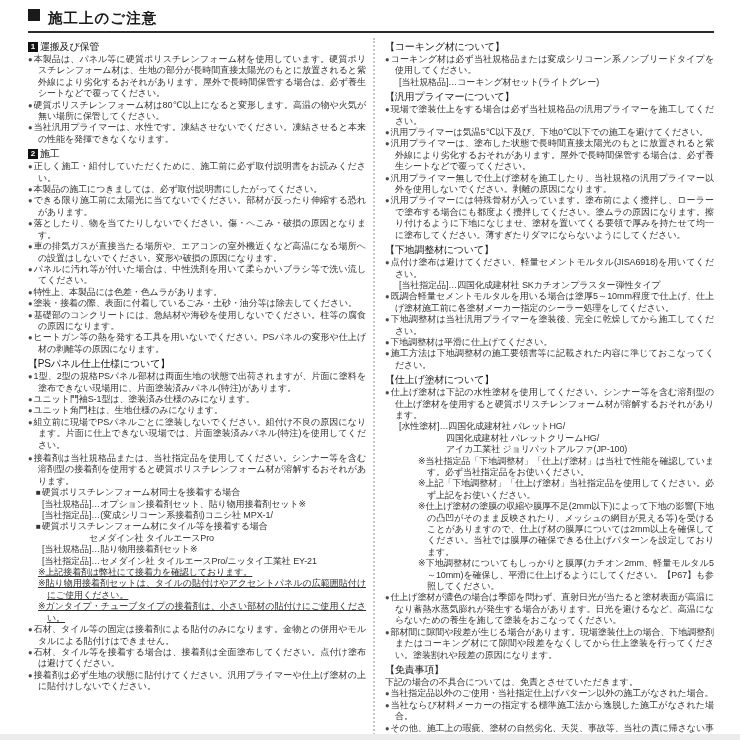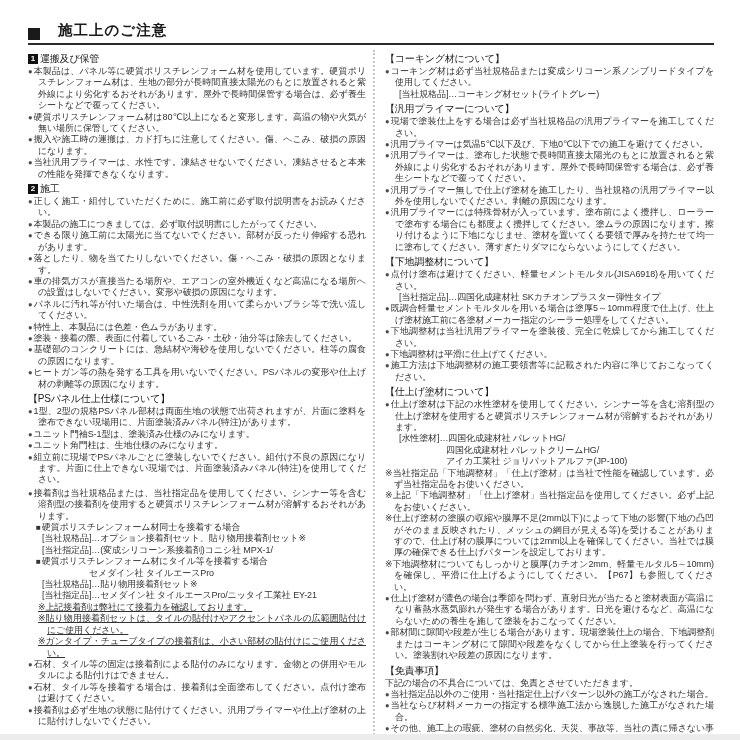--- a/index.html
+++ b/index.html
@@ -3,42 +3,42 @@
 <meta charset="utf-8">
 <style>
   html,body{margin:0;padding:0;}
   body{
     width:740px;height:740px;overflow:hidden;background:#ffffff;
     font-family:"Liberation Sans","DejaVu Sans",sans-serif;
     color:#333333;
     -webkit-font-smoothing:antialiased;
   }
   .page{padding:9px 26px 0 28px;}
-  .title-row{display:flex;align-items:flex-end;gap:18px;margin-top:12px;}
+  .title-row{display:flex;align-items:flex-start;gap:8px;}
   .title-square{width:12px;height:12px;background:#1a1a1a;flex:none;}
   .title-text{font-size:14.5px;font-weight:bold;color:#1a1a1a;letter-spacing:1px;}
   .title-rule{border:none;border-top:2px solid #2b2b2b;margin:3px 0 5px 0;}
   .cols{display:flex;align-items:flex-start;}
   .col-left{width:338px;flex:none;padding-right:7px;}
   .col-right{flex:1;border-left:2px dotted #c6c6c6;padding-left:10px;min-height:690px;}
   .section{margin-bottom:2px;}
   .section-heading{display:flex;align-items:center;gap:2px;margin:3px 0 1px 0;line-height:12px;}
   .h-text{font-size:10px;font-weight:normal;color:#1a1a1a;letter-spacing:-0.2px;}
   .badge{
     display:inline-block;width:10px;height:10px;background:#111111;color:#ffffff;
     font-size:8px;line-height:10px;text-align:center;font-weight:bold;flex:none;
   }
   .item{font-size:9px;line-height:11.4px;letter-spacing:-0.1px;text-align:justify;}
   .bullet{padding-left:10px;text-indent:-10px;}
   .bullet::before{content:"●";color:#4a4a4a;font-size:7.5px;margin-right:1px;}
   .square{padding-left:17px;text-indent:-9px;}
   .square::before{content:"■";color:#333333;font-size:8px;margin-right:1px;}
   .spec{padding-left:14px;}
   .cont{padding-left:61px;}
-  .note{padding-left:9px;text-indent:-9px;}
+  .note{padding-left:9px;text-indent:-9px;margin-left:33px;}
   .note2{padding-left:19px;text-indent:-9px;text-decoration:underline;}
   .plain{padding-left:0;}
   .bottom-edge{position:absolute;left:0;top:734px;width:740px;height:6px;background:#ececec;}
 </style>
 </head>
 <body>
 
 <div class="page">
   <div class="title-row">
     <span class="title-square"></span>
@@ -47,21 +47,20 @@
   <hr class="title-rule">
   <div class="cols">
     <div class="col-left">
         <div class="section">
           <div class="section-heading">
             <span class="badge">1</span>
             <span class="h-text">運搬及び保管</span>
           </div>
           <div class="item bullet">本製品は、パネル等に硬質ポリスチレンフォーム材を使用しています。硬質ポリスチレンフォーム材は、生地の部分が長時間直接太陽光のもとに放置されると紫外線により劣化するおそれがあります。屋外で長時間保管する場合は、必ず養生シートなどで覆ってください。</div>
           <div class="item bullet">硬質ポリスチレンフォーム材は80℃以上になると変形します。高温の物や火気が無い場所に保管してください。</div>
-          <div class="item bullet">搬入や施工時の運搬は、カド打ちに注意してください。傷、へこみ、破損の原因になります。</div>
           <div class="item bullet">当社汎用プライマーは、水性です。凍結させないでください。凍結させると本来の性能を発揮できなくなります。</div>
         </div>
         <div class="section">
           <div class="section-heading">
             <span class="badge">2</span>
             <span class="h-text">施工</span>
           </div>
           <div class="item bullet">正しく施工・組付していただくために、施工前に必ず取付説明書をお読みください。</div>
           <div class="item bullet">本製品の施工につきましては、必ず取付説明書にしたがってください。</div>
           <div class="item bullet">できる限り施工前に太陽光に当てないでください。部材が反ったり伸縮する恐れがあります。</div>

